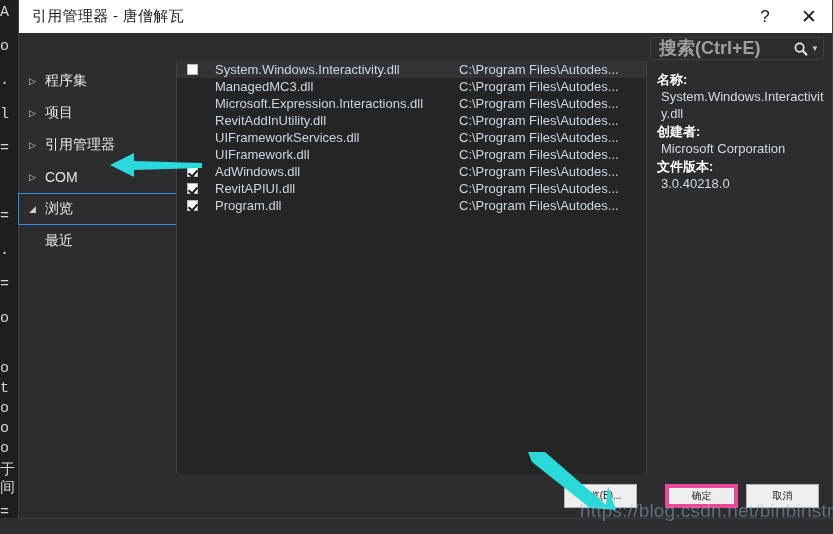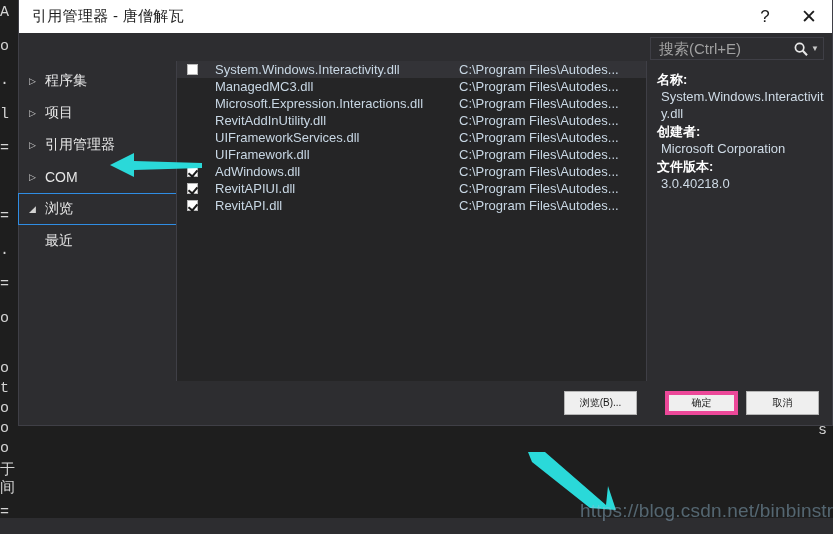--- a/index.html
+++ b/index.html
@@ -31,21 +31,21 @@
   }
   .bg-vstrip {
     position:absolute; left:0; top:0; width:18px; height:534px;
     background:#1e1e1e;
   }
 
   
   #dialog {
     position: absolute;
     left: 18px; top: 0;
-    width: 815px; height: 426px;
+    width: 815px; height: 519px;
     background: #2d2d30;
     border: 1px solid #3f3f46;
     border-top: none;
     display: flex; flex-direction: column;
   }
   
   .titlebar {
     height: 33px; min-height: 33px;
     background: #ffffff;
     display: flex; align-items: center;
@@ -77,22 +77,23 @@
   .searchbox {
     width: 174px; height: 23px;
     background: #2d2d30;
     border: 1px solid #3f3f46;
     display: flex; align-items: center;
     padding: 0 2px 0 6px;
   }
   .searchbox input {
     flex: 1; min-width: 0;
     background: transparent; border: none; outline: none;
-    color: #d946ef; font-size: 15px;
+    color: #d946ef; font-size: 18px;
     font-family: "Liberation Sans", sans-serif;
+    font-weight: bold;
   }
   .searchbox input::placeholder { color: #a0a0a0; }
   .mag-icon { width: 16px; height: 16px; display:block; }
   .drop-caret {
     width: 12px; text-align: center;
     color: #c8c8c8; font-size: 8px; line-height: 16px;
     cursor: pointer;
   }
 
   .panes { flex: 1; display: flex; min-height: 0; }
@@ -370,21 +371,21 @@
               <div class="cell-check">
                 <span class="cb checked"></span>
               </div>
               <div class="cell-name">RevitAPIUI.dll</div>
               <div class="cell-path">C:\Program Files\Autodes...</div>
             </div>
             <div class="row">
               <div class="cell-check">
                 <span class="cb checked"></span>
               </div>
-              <div class="cell-name">RevitAPI.dll</div>
+              <div class="cell-name">Program.dll</div>
               <div class="cell-path">C:\Program Files\Autodes...</div>
             </div>
           </div>
       </div>
 
       <div class="detail">
         <div class="lbl">名称:</div>
         <div class="val">System.Windows.Interactivity.dll</div>
         <div class="lbl">创建者:</div>
         <div class="val">Microsoft Corporation</div>

